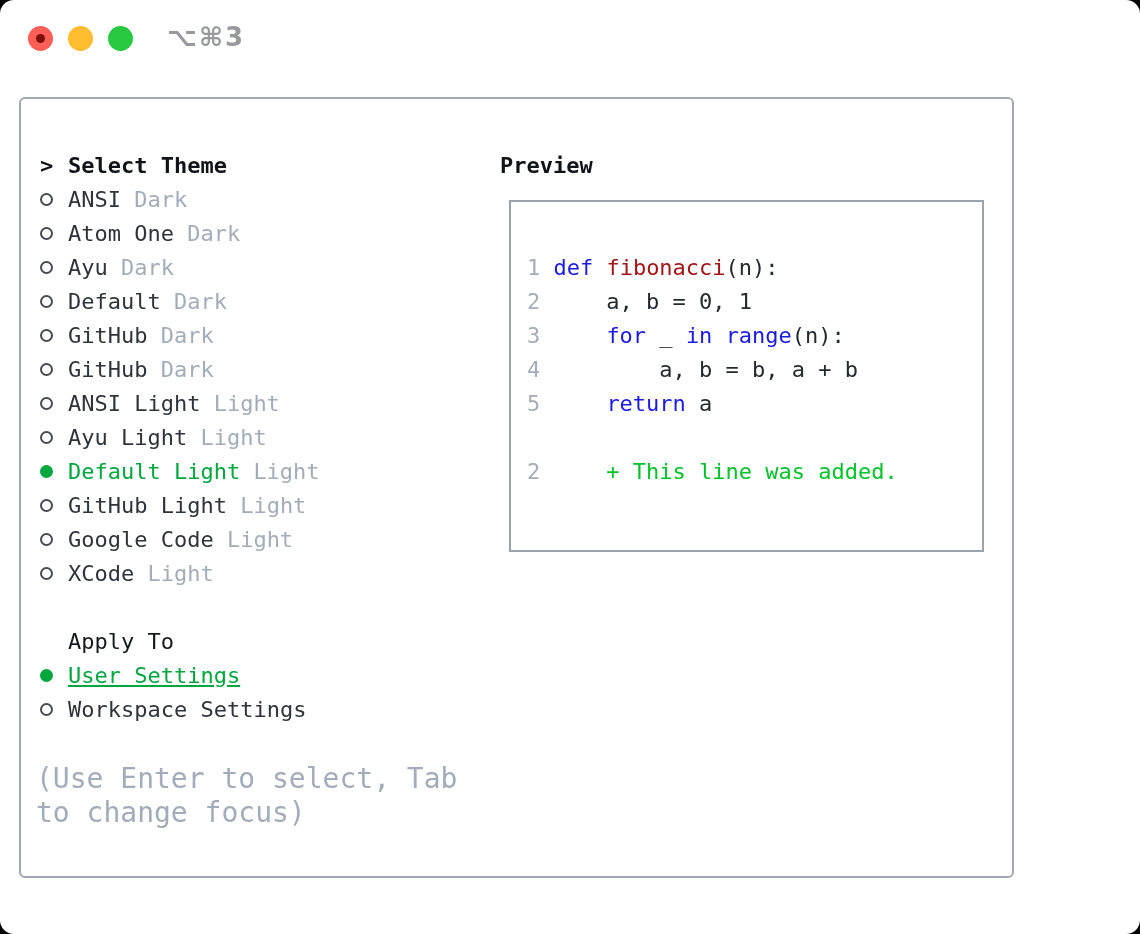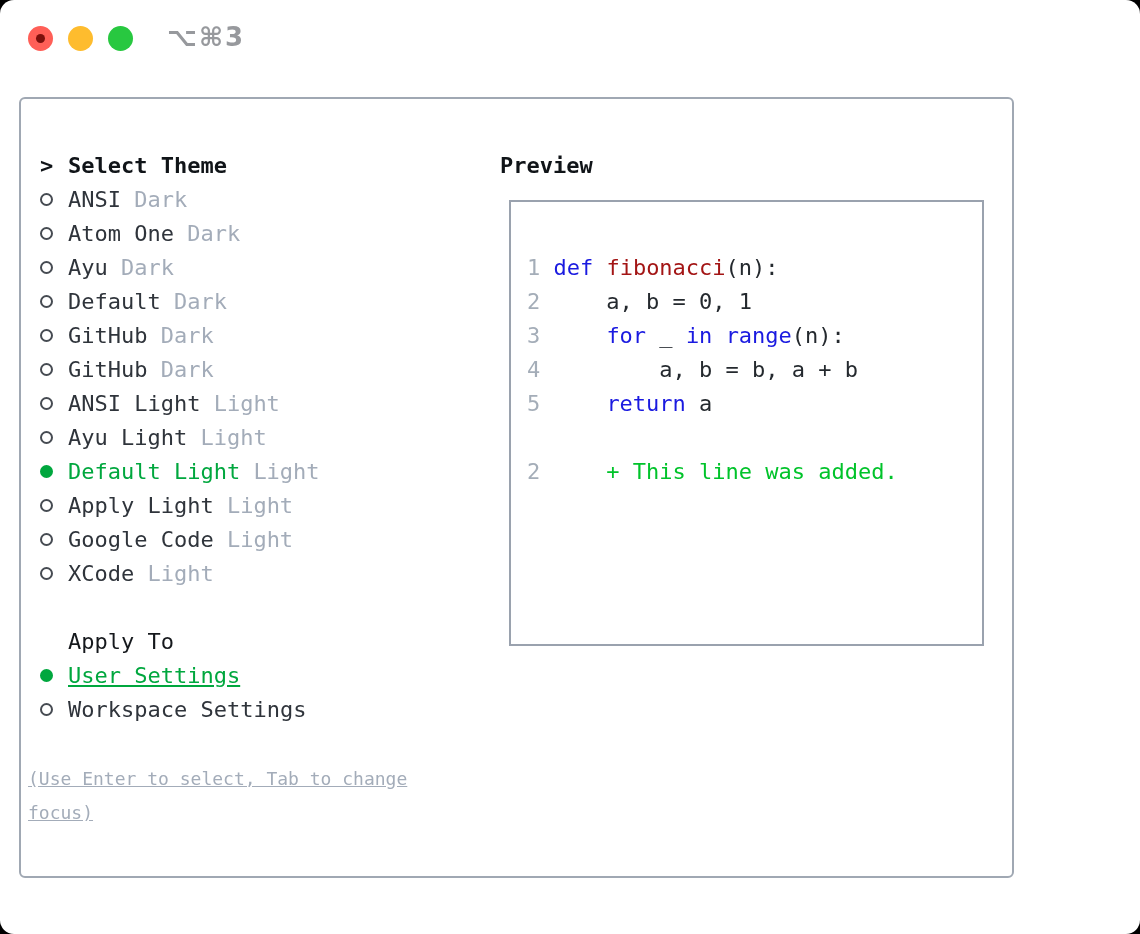--- a/index.html
+++ b/index.html
@@ -39,30 +39,30 @@
   .hdr-label{color:var(--c-heading);font-weight:bold;}
   .radio{width:13px;height:13px;border-radius:50%;border:2px solid #464b52;background:transparent;}
   .radio.on{background:var(--c-green);border-color:var(--c-green);}
   .name{color:var(--c-text);}
   .theme-row.selected .name{color:var(--c-green);}
   .variant{color:var(--c-muted);margin-left:13.2px;}
   .apply-label{color:#15181c;}
   .opt-row.selected .name{color:var(--c-green);text-decoration:underline;}
   .gap34{height:34px;}
   .hint{
-    position:absolute;left:7px;top:663px;width:424px;
-    font-size:18px;line-height:34px;color:var(--c-muted);text-decoration:underline;
+    position:absolute;left:15px;top:663px;width:424px;
+    font-size:28px;line-height:34px;color:var(--c-muted);
   }
   
   .preview-title{
     position:absolute;left:479px;top:49px;height:34px;display:flex;align-items:center;
     font-size:22px;font-weight:bold;color:var(--c-heading);
   }
   .preview-box{
-    position:absolute;left:488px;top:101px;width:475px;height:446px;
+    position:absolute;left:488px;top:101px;width:475px;height:352px;
     border:2px solid #9aa2ae;background:#fff;
   }
   .code-area{padding:49px 0 0 16px;font-size:22px;line-height:34px;}
   .code-line{height:34px;white-space:pre;}
   .ln{display:inline-block;width:26.4px;color:var(--c-ln);}
   .tok-keyword{color:var(--c-keyword);}
   .tok-function{color:var(--c-function);}
   .tok-plain{color:var(--c-plain);}
   .diff-context{color:var(--c-context);}
   .diff-deleted{color:var(--c-deleted);}
@@ -93,21 +93,21 @@
       <div>
           <div class="row theme-row"><span class="marker"><span class="radio"></span></span><span class="name">ANSI</span><span class="variant">Dark</span></div>
           <div class="row theme-row"><span class="marker"><span class="radio"></span></span><span class="name">Atom One</span><span class="variant">Dark</span></div>
           <div class="row theme-row"><span class="marker"><span class="radio"></span></span><span class="name">Ayu</span><span class="variant">Dark</span></div>
           <div class="row theme-row"><span class="marker"><span class="radio"></span></span><span class="name">Default</span><span class="variant">Dark</span></div>
           <div class="row theme-row"><span class="marker"><span class="radio"></span></span><span class="name">GitHub</span><span class="variant">Dark</span></div>
           <div class="row theme-row"><span class="marker"><span class="radio"></span></span><span class="name">GitHub</span><span class="variant">Dark</span></div>
           <div class="row theme-row"><span class="marker"><span class="radio"></span></span><span class="name">ANSI Light</span><span class="variant">Light</span></div>
           <div class="row theme-row"><span class="marker"><span class="radio"></span></span><span class="name">Ayu Light</span><span class="variant">Light</span></div>
           <div class="row theme-row selected"><span class="marker"><span class="radio on"></span></span><span class="name">Default Light</span><span class="variant">Light</span></div>
-          <div class="row theme-row"><span class="marker"><span class="radio"></span></span><span class="name">Apply Light</span><span class="variant">Light</span></div>
+          <div class="row theme-row"><span class="marker"><span class="radio"></span></span><span class="name">GitHub Light</span><span class="variant">Light</span></div>
           <div class="row theme-row"><span class="marker"><span class="radio"></span></span><span class="name">Google Code</span><span class="variant">Light</span></div>
           <div class="row theme-row"><span class="marker"><span class="radio"></span></span><span class="name">XCode</span><span class="variant">Light</span></div>
         </div>
 
       <div class="gap34"></div>
 
       <div class="row">
         <span class="marker"></span>
         <span class="apply-label">Apply To</span>
       </div>

